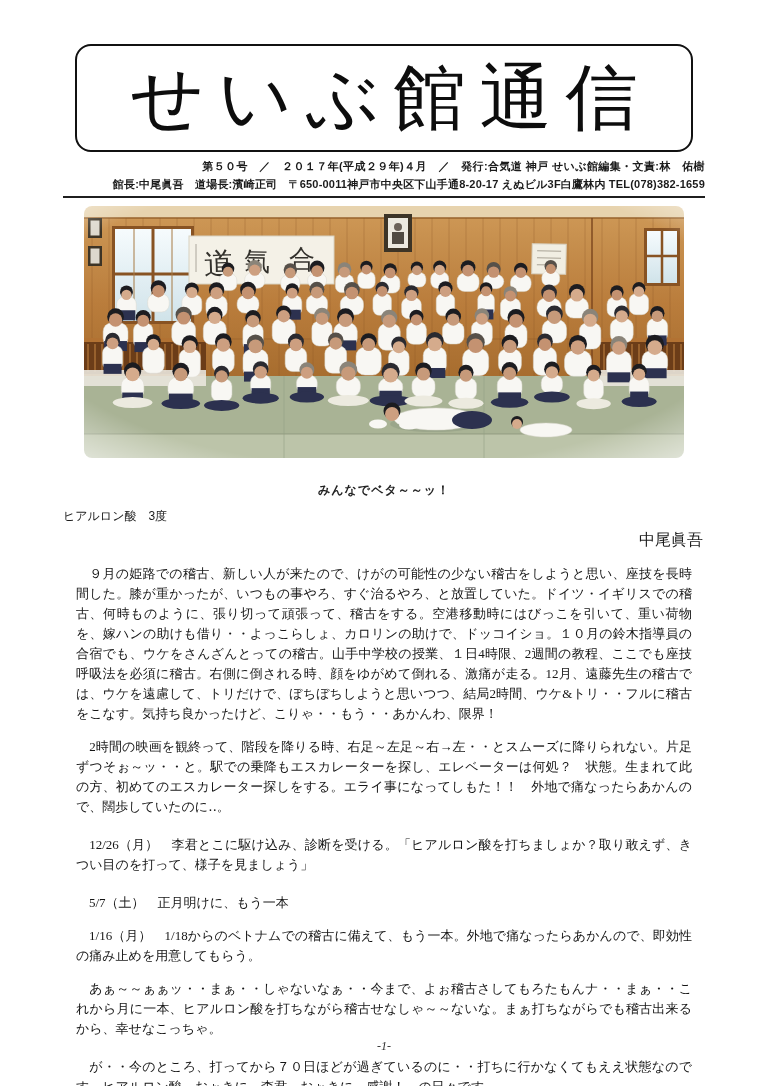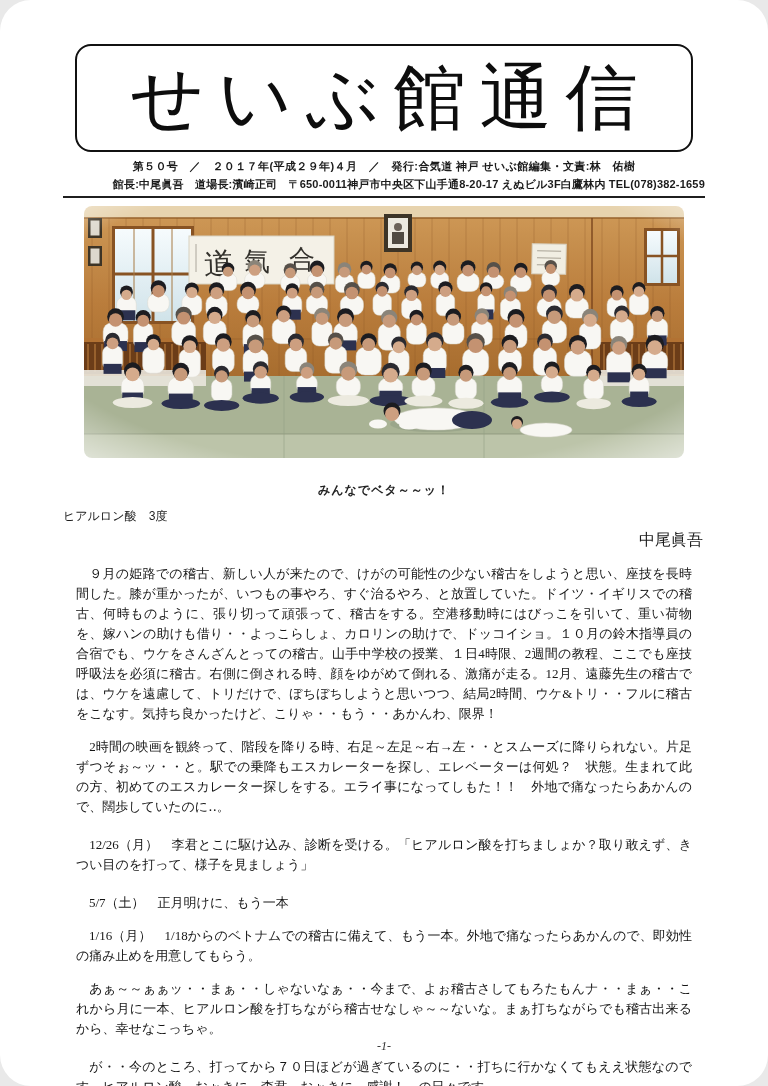--- a/index.html
+++ b/index.html
@@ -4,21 +4,20 @@
 <style>
   html,body{margin:0;padding:0;background:#e9e9e9;}
   .page{
     position:relative;
     width:768px;height:1086px;
     margin:0 auto;
     background:#ffffff;
     overflow:hidden;
     color:#151515;
     font-family:"Liberation Serif","DejaVu Serif",serif;
-    border-radius:31px;
   }
   .content{padding:0 63px;}
 
   
   .title-box{
     margin:44px 12px 0 12px;
     height:104px;
     border:2px solid #111;
     border-radius:16px;
     display:flex;align-items:center;justify-content:center;
@@ -26,21 +25,21 @@
   .title-text{
     font-family:"Liberation Serif","DejaVu Serif",serif;
     font-size:72px;
     letter-spacing:14px;
     padding-left:14px;
     color:#0d0d0d;
     white-space:nowrap;
   }
   .issue-line{
     margin-top:7px;
-    text-align:center;
+    text-align:right;
     font-family:"Liberation Sans","DejaVu Sans",sans-serif;
     font-weight:bold;font-size:11px;letter-spacing:.4px;color:#1b1b1b;
   }
   .contact-line{
     margin-top:3px;
     text-align:right;
     font-family:"Liberation Sans","DejaVu Sans",sans-serif;
     font-weight:bold;font-size:11px;letter-spacing:.2px;color:#1b1b1b;
   }
   .header-divider{
@@ -63,21 +62,21 @@
   .photo-caption{
     margin-top:24px;
     text-align:center;
     font-family:"Liberation Sans","DejaVu Sans",sans-serif;
     font-weight:bold;font-size:12px;letter-spacing:1px;color:#222;
   }
 
   
   .subject-line{
     margin-top:9px;
-    font-family:Liberation Mono, monospace;
+    font-family:Liberation Sans, sans-serif;
     font-size:12px;color:#1b1b1b;
   }
   .byline{
     margin-top:5px;
     text-align:right;
     font-size:16px;color:#1b1b1b;
     padding-right:2px;
   }
   .article-body{
     margin-top:12px;

